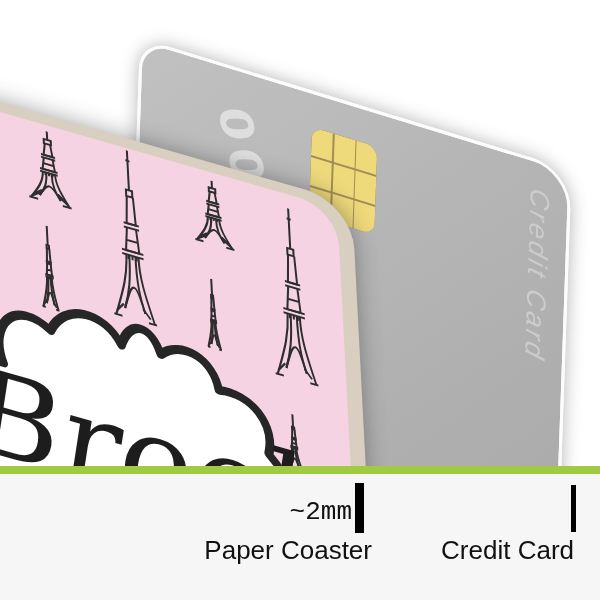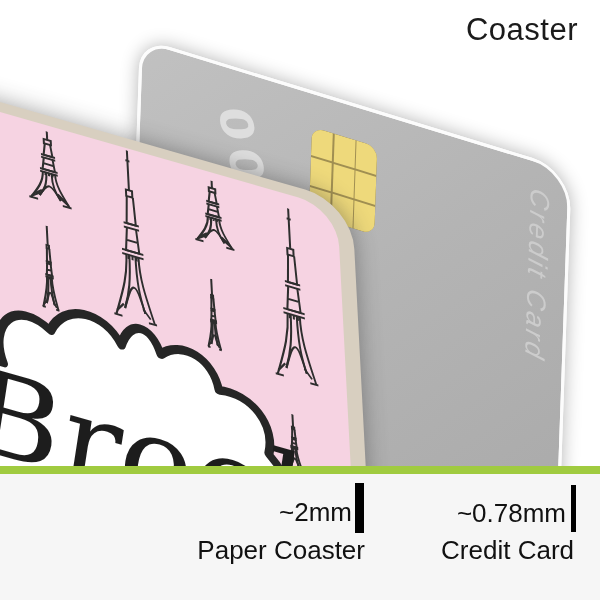--- a/index.html
+++ b/index.html
@@ -35,22 +35,22 @@
         background:#f6d3e2;border-radius:24px 38px 0 0;overflow:hidden;}
   .tower{position:absolute;}
   .name-frame{position:absolute;left:18px;top:152px;width:330px;height:340px;}
 
   
   .divider{position:absolute;left:0;top:466px;width:600px;height:8px;background:#a0cb40;z-index:3;}
   .bottom-panel{position:absolute;left:0;top:474px;width:600px;height:126px;background:#f6f6f6;z-index:3;}
 
   
   .meas{position:absolute;z-index:4;color:#111;font-size:26px;}
-  .m-val-coaster{top:497px;right:248px;}
-  .m-lab-coaster{top:535px;right:235px;text-align:right;}
+  .m-val-coaster{top:497px;right:248px;font-family:Liberation Mono, monospace;}
+  .m-lab-coaster{top:535px;right:228px;text-align:right;}
   .m-val-card{top:498px;right:34px;}
   .m-lab-card{top:535px;right:26px;}
   .bar{position:absolute;background:#000;z-index:4;}
   .bar-coaster{left:355px;top:483px;width:9px;height:50px;}
   .bar-card{left:571px;top:485px;width:5px;height:47px;}
 
   svg text{font-family:"DejaVu Serif", serif;}
 </style>
 </head>
 <body>
@@ -142,24 +142,22 @@
                  C 342 238, 334 288, 320 340 Z" fill="#ffffff" stroke="#262626" stroke-width="9" stroke-linejoin="round"></path>
         <text x="8" y="198" font-size="122" font-style="italic" fill="#1d1d1d">Brooke</text>
       </svg>
     </div>
   </div>
 
   <div class="divider"></div>
   <div class="bottom-panel"></div>
 
   <div class="title">
-    <div>Coaster</div>
   </div>
 
   <div class="meas m-val-coaster">~2mm</div>
   <div class="bar bar-coaster"></div>
   <div class="meas m-lab-coaster">Paper Coaster</div>
 
-  <div class="meas m-val-card">~0.78mm</div>
   <div class="bar bar-card"></div>
   <div class="meas m-lab-card">Credit Card</div>
 
 </div>
 
 </body></html>

